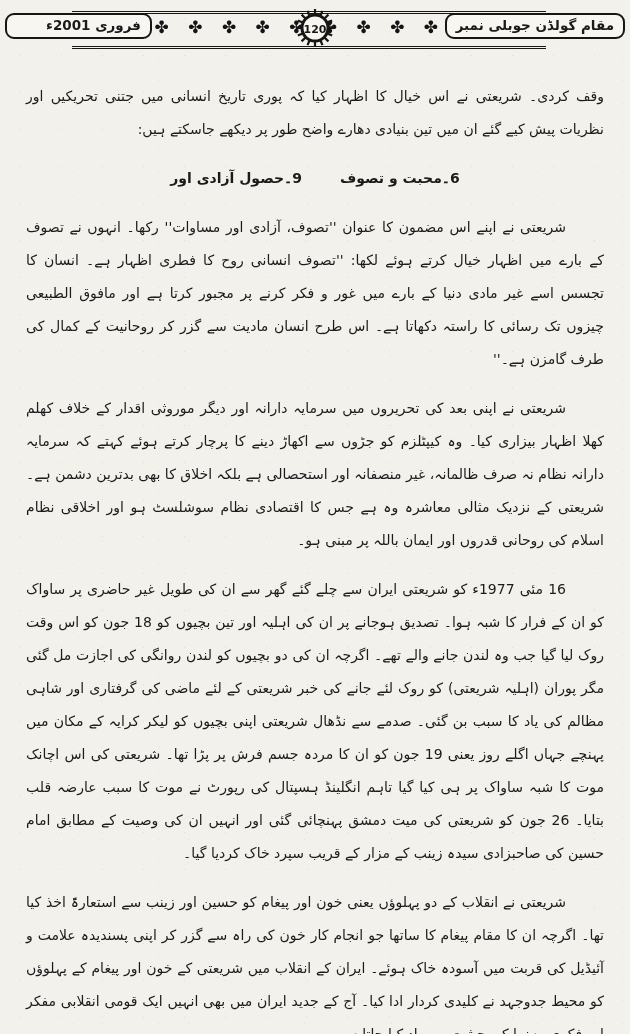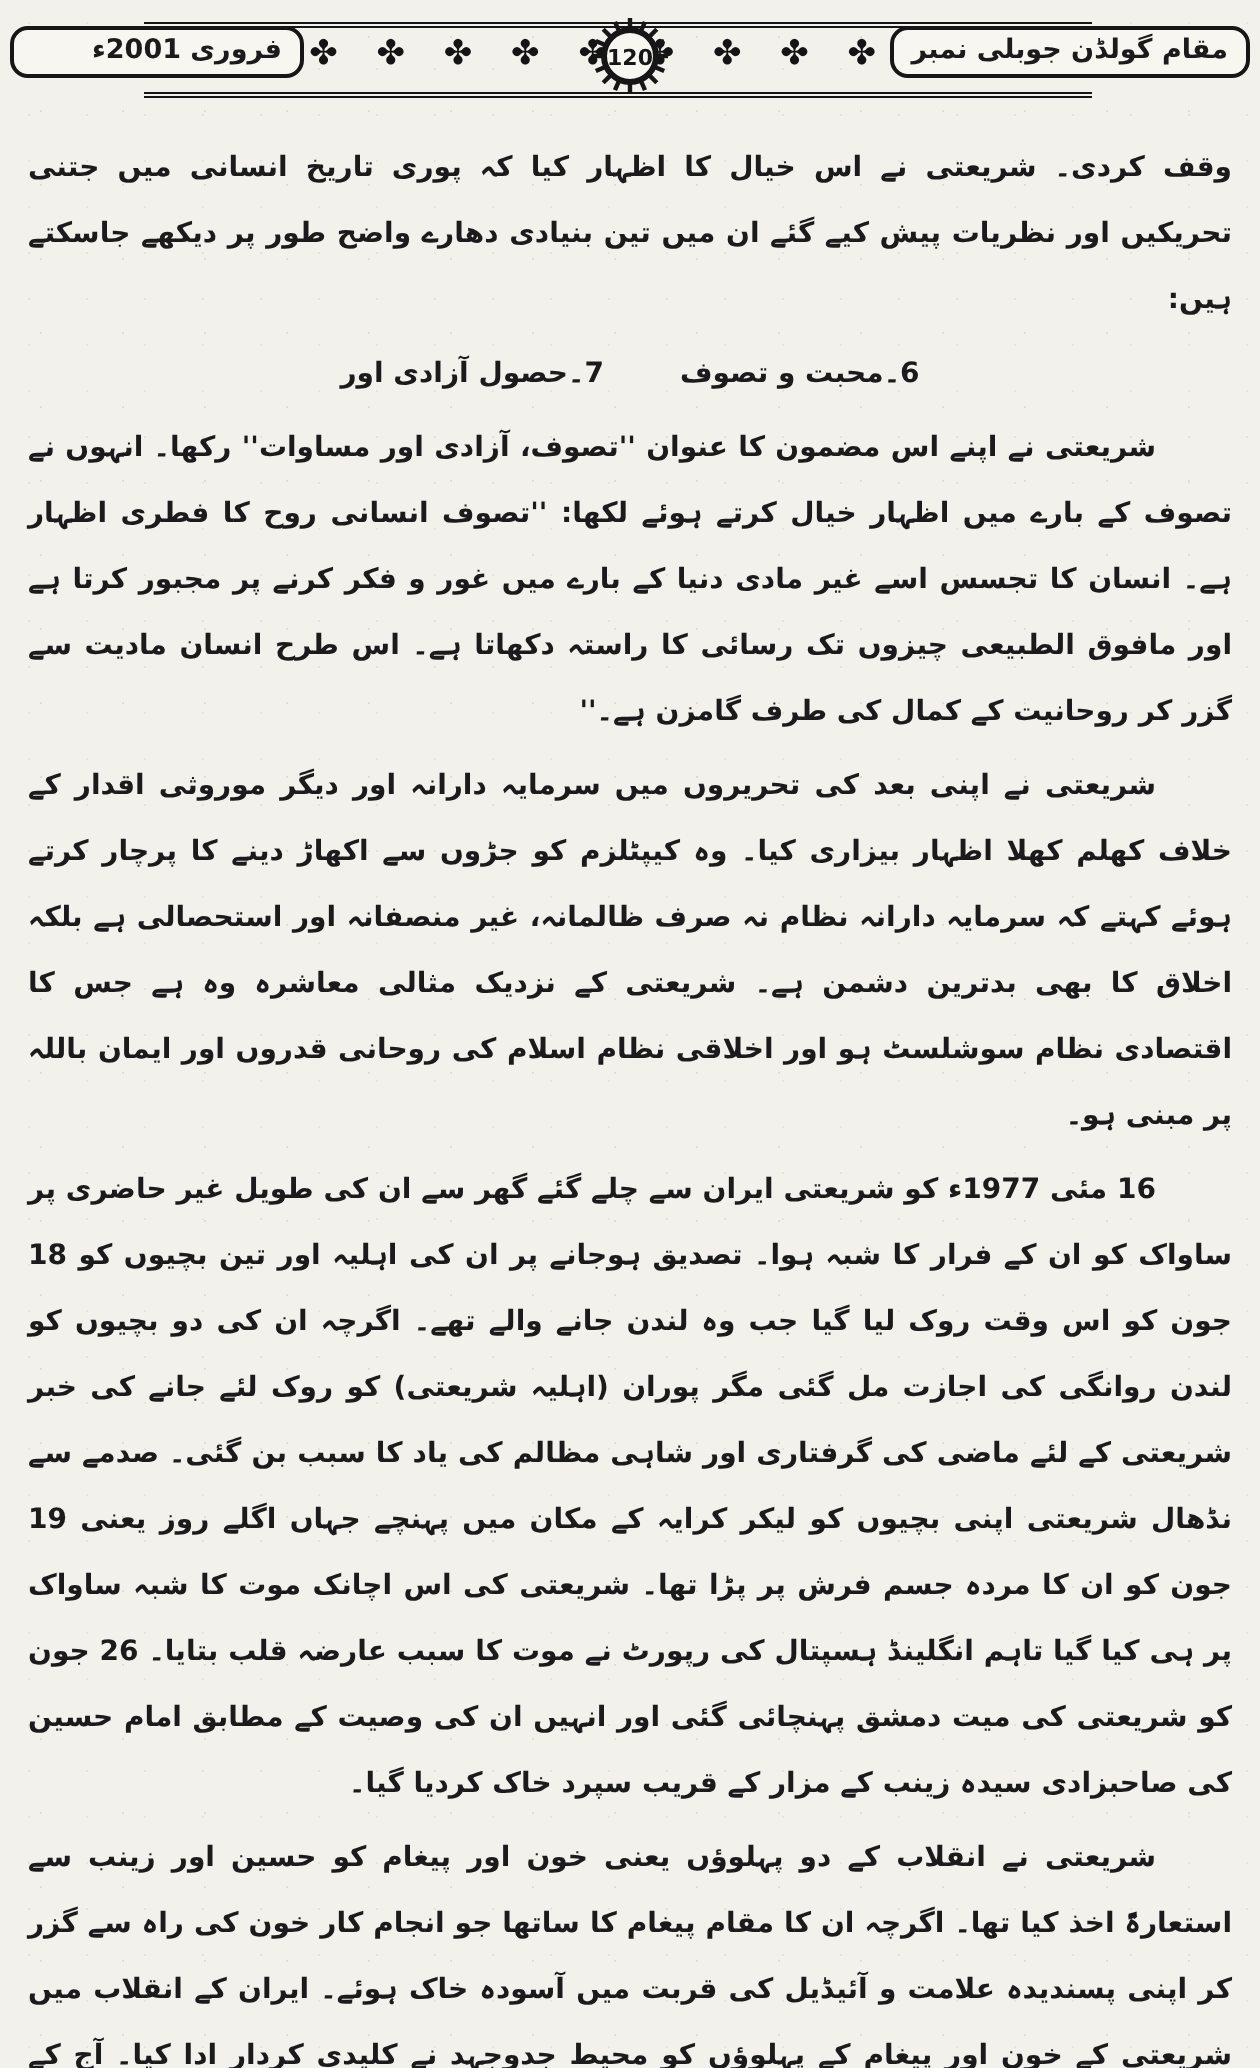--- a/index.html
+++ b/index.html
@@ -49,21 +49,21 @@
   }
   .head-box.date { right:auto; left:3px;padding-left:39px; }
   .head-box.title { right:3px; }
   
   .content {
     padding:12px 10px 0 10px;
     font-size:14px;
     line-height:33px;
     text-align:justify;
   }
-  .para { text-indent:38px; margin:4px;font-weight:bold; }
+  .para { text-indent:38px; margin:16px; }
   .para.no-indent { text-indent:0; }
   .list-line {
     display:flex; justify-content:center; gap:38px;
     text-indent:0; margin:0;
     font-weight:bold;
   }
   .section-heading {
     font-size:22px;
     font-weight:bold;
     line-height:50px;
@@ -106,21 +106,21 @@
 
     <div class="head-box title">مقام گولڈن جوبلی نمبر</div>
   </div>
 
   <div class="content">
 
     <p class="para no-indent">وقف کردی۔ شریعتی نے اس خیال کا اظہار کیا کہ پوری تاریخ انسانی میں جتنی تحریکیں اور نظریات پیش کیے گئے ان میں تین بنیادی دھارے واضح طور پر دیکھے جاسکتے ہیں:</p>
 
     <div class="list-line">
       <span>6۔محبت و تصوف</span>
-      <span>7۔حصول آزادی اور</span>
+      <span>9۔حصول آزادی اور</span>
     </div>
 
     <p class="para">شریعتی نے اپنے اس مضمون کا عنوان ''تصوف، آزادی اور مساوات'' رکھا۔ انہوں نے تصوف کے بارے میں اظہار خیال کرتے ہوئے لکھا: ''تصوف انسانی روح کا فطری اظہار ہے۔ انسان کا تجسس اسے غیر مادی دنیا کے بارے میں غور و فکر کرنے پر مجبور کرتا ہے اور مافوق الطبیعی چیزوں تک رسائی کا راستہ دکھاتا ہے۔ اس طرح انسان مادیت سے گزر کر روحانیت کے کمال کی طرف گامزن ہے۔''</p>
 
     <p class="para">شریعتی نے اپنی بعد کی تحریروں میں سرمایہ دارانہ اور دیگر موروثی اقدار کے خلاف کھلم کھلا اظہار بیزاری کیا۔ وہ کیپٹلزم کو جڑوں سے اکھاڑ دینے کا پرچار کرتے ہوئے کہتے کہ سرمایہ دارانہ نظام نہ صرف ظالمانہ، غیر منصفانہ اور استحصالی ہے بلکہ اخلاق کا بھی بدترین دشمن ہے۔ شریعتی کے نزدیک مثالی معاشرہ وہ ہے جس کا اقتصادی نظام سوشلسٹ ہو اور اخلاقی نظام اسلام کی روحانی قدروں اور ایمان باللہ پر مبنی ہو۔</p>
 
     <p class="para">16 مئی 1977ء کو شریعتی ایران سے چلے گئے گھر سے ان کی طویل غیر حاضری پر ساواک کو ان کے فرار کا شبہ ہوا۔ تصدیق ہوجانے پر ان کی اہلیہ اور تین بچیوں کو 18 جون کو اس وقت روک لیا گیا جب وہ لندن جانے والے تھے۔ اگرچہ ان کی دو بچیوں کو لندن روانگی کی اجازت مل گئی مگر پوران (اہلیہ شریعتی) کو روک لئے جانے کی خبر شریعتی کے لئے ماضی کی گرفتاری اور شاہی مظالم کی یاد کا سبب بن گئی۔ صدمے سے نڈھال شریعتی اپنی بچیوں کو لیکر کرایہ کے مکان میں پہنچے جہاں اگلے روز یعنی 19 جون کو ان کا مردہ جسم فرش پر پڑا تھا۔ شریعتی کی اس اچانک موت کا شبہ ساواک پر ہی کیا گیا تاہم انگلینڈ ہسپتال کی رپورٹ نے موت کا سبب عارضہ قلب بتایا۔ 26 جون کو شریعتی کی میت دمشق پہنچائی گئی اور انہیں ان کی وصیت کے مطابق امام حسین کی صاحبزادی سیدہ زینب کے مزار کے قریب سپرد خاک کردیا گیا۔</p>
 
     <p class="para">شریعتی نے انقلاب کے دو پہلوؤں یعنی خون اور پیغام کو حسین اور زینب سے استعارۃً اخذ کیا تھا۔ اگرچہ ان کا مقام پیغام کا ساتھا جو انجام کار خون کی راہ سے گزر کر اپنی پسندیدہ علامت و آئیڈیل کی قربت میں آسودہ خاک ہوئے۔ ایران کے انقلاب میں شریعتی کے خون اور پیغام کے پہلوؤں کو محیط جدوجہد نے کلیدی کردار ادا کیا۔ آج کے جدید ایران میں بھی انہیں ایک قومی انقلابی مفکر اور فکری رہنما کی حیثیت سے یاد کیا جاتا ہے۔</p>
 

